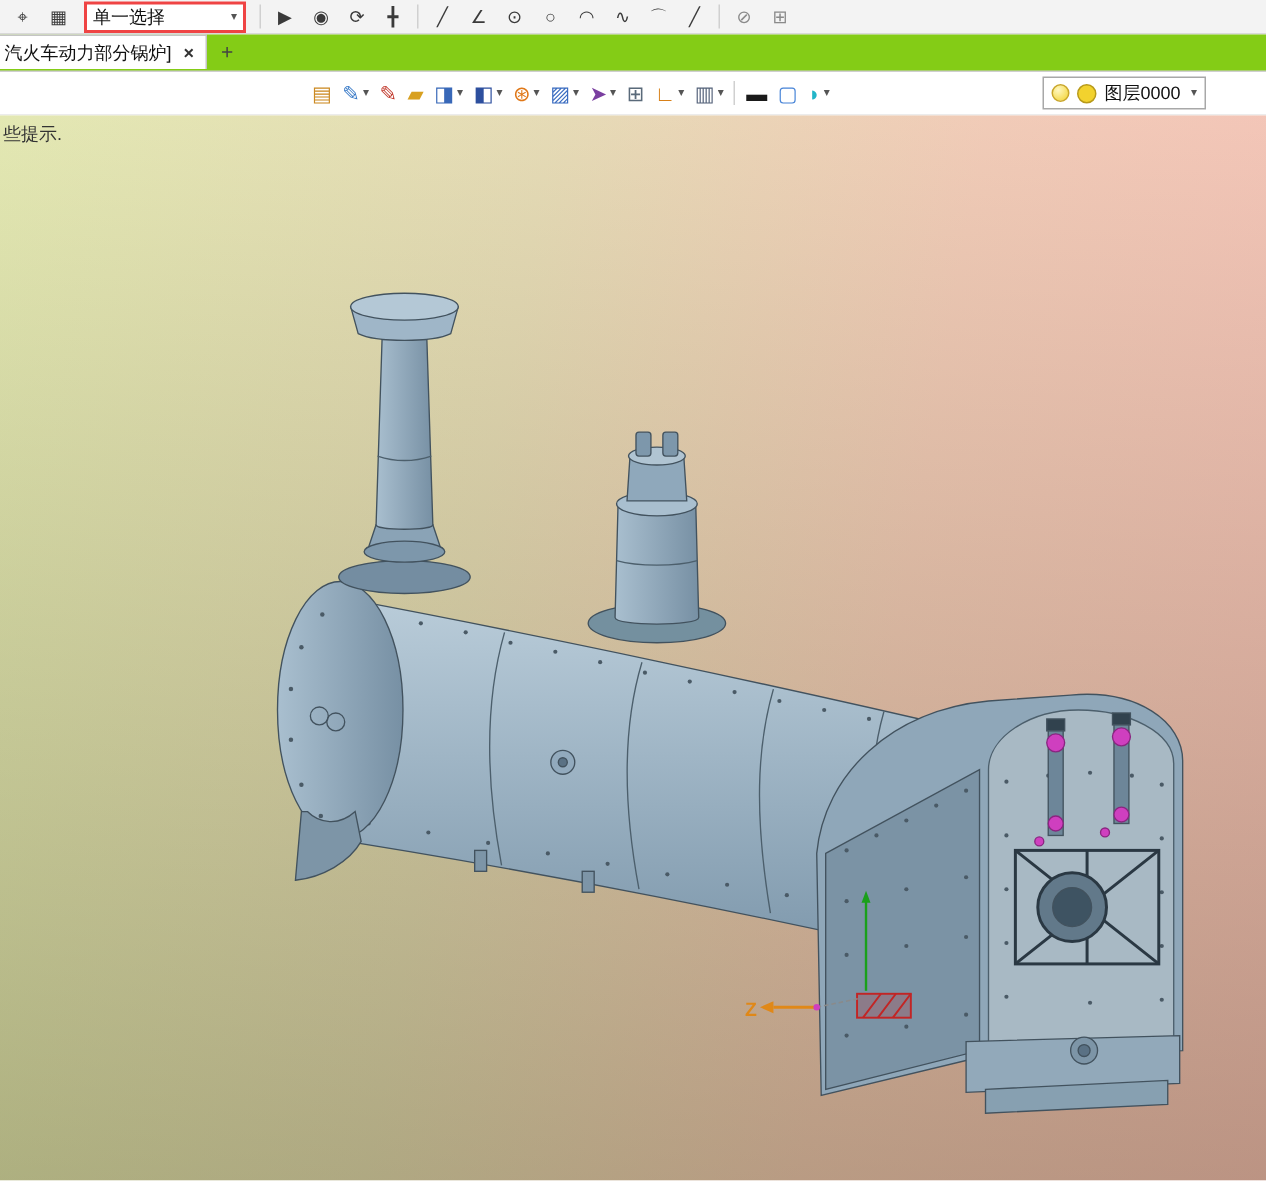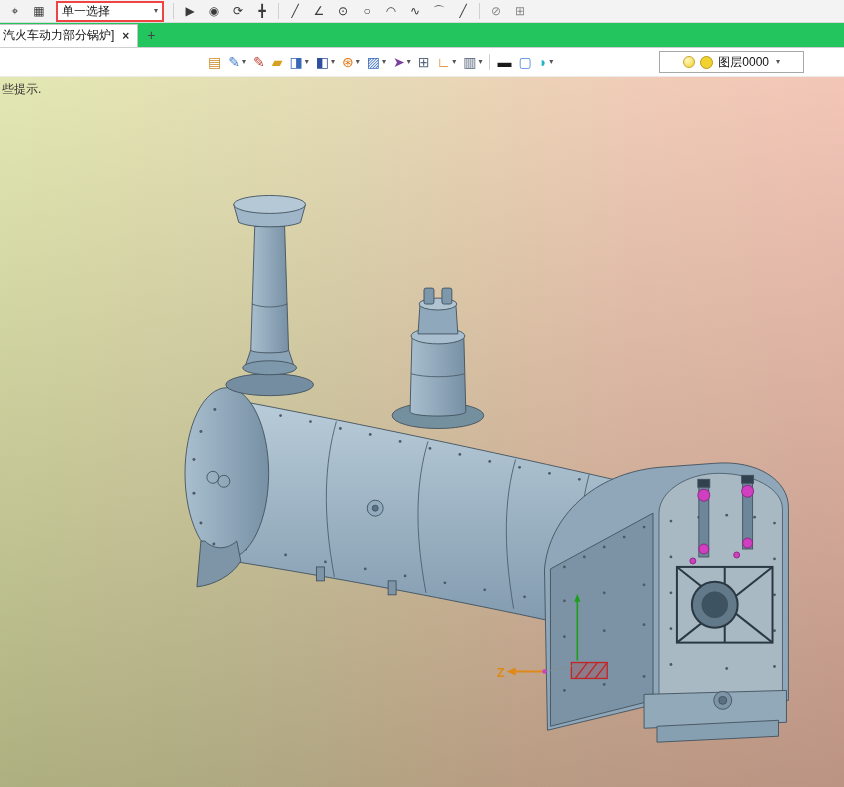--- a/index.html
+++ b/index.html
@@ -8,30 +8,30 @@
 
   
   .toolbar1{height:22px;background:#f3f3f3;border-bottom:1px solid #d9d9d9;display:flex;align-items:center;gap:2px;padding:0 4px;flex:0 0 auto;}
   .t1icon{width:22px;height:18px;display:flex;align-items:center;justify-content:center;font-size:12px;color:#3a3a3a;}
   .t1icon.dim{color:#8a8a8a;}
   .combo{display:flex;align-items:center;justify-content:space-between;border:2px solid #ef4444;background:#fff;height:17px;width:96px;padding:0 4px;font-size:12px;color:#111;margin:0 4px;}
   .caret{font-size:8px;color:#555;margin-left:2px;line-height:1;}
   .sep{width:1px;height:16px;background:#d0d0d0;margin:0 3px;}
 
   
-  .tabbar{height:24px;background:#22c55e;border-bottom:1px solid #cfcfcf;display:flex;align-items:center;flex:0 0 auto;}
+  .tabbar{height:24px;background:#84cc16;border-bottom:1px solid #cfcfcf;display:flex;align-items:flex-start;flex:0 0 auto;}
   .tab{background:#fff;border:1px solid #c4c4c4;border-bottom:none;height:22px;display:flex;align-items:center;gap:8px;padding:0 8px;font-size:12px;color:#111;margin-left:-6px;}
   .tab .close{font-size:12px;color:#333;font-weight:bold;cursor:default;}
   .newtab{width:26px;height:22px;display:flex;align-items:center;justify-content:center;font-size:14px;color:#444;}
 
   
   .toolbar2{height:28px;background:#fff;border-bottom:1px solid #ececec;display:flex;align-items:center;gap:1px;padding-left:205px;flex:0 0 auto;}
   .t2icon{display:flex;align-items:center;padding:0 3px;height:22px;}
   .t2icon .g{font-size:14px;line-height:1;}
-  .layerbox{margin-left:auto;margin-right:40px;border:1px solid #a8a8a8;background:#fff;height:20px;display:flex;align-items:center;gap:5px;padding:0 23px;font-size:12px;color:#111;}
+  .layerbox{margin-left:auto;margin-right:40px;border:1px solid #a8a8a8;background:#fff;height:20px;display:flex;align-items:center;gap:5px;padding:0 5px;font-size:12px;color:#111;}
   .bulb{width:10px;height:10px;border-radius:50%;background:radial-gradient(circle at 35% 30%,#fff7c0,#f2d22e);border:1px solid #c9a62a;}
   .dot-yellow{width:11px;height:11px;border-radius:50%;background:#f2d22e;border:1px solid #b89a1a;}
 
   
   .viewport{position:relative;flex:1 1 auto;overflow:hidden;
     background:
       linear-gradient(to bottom, rgba(255,255,255,0.18) 0%, rgba(62,70,46,0.30) 100%),
       linear-gradient(100deg,#dde3a2 0%,#e0d3a6 38%,#eec0a8 68%,#f2b5a8 100%);
     text-align: right;
   }

